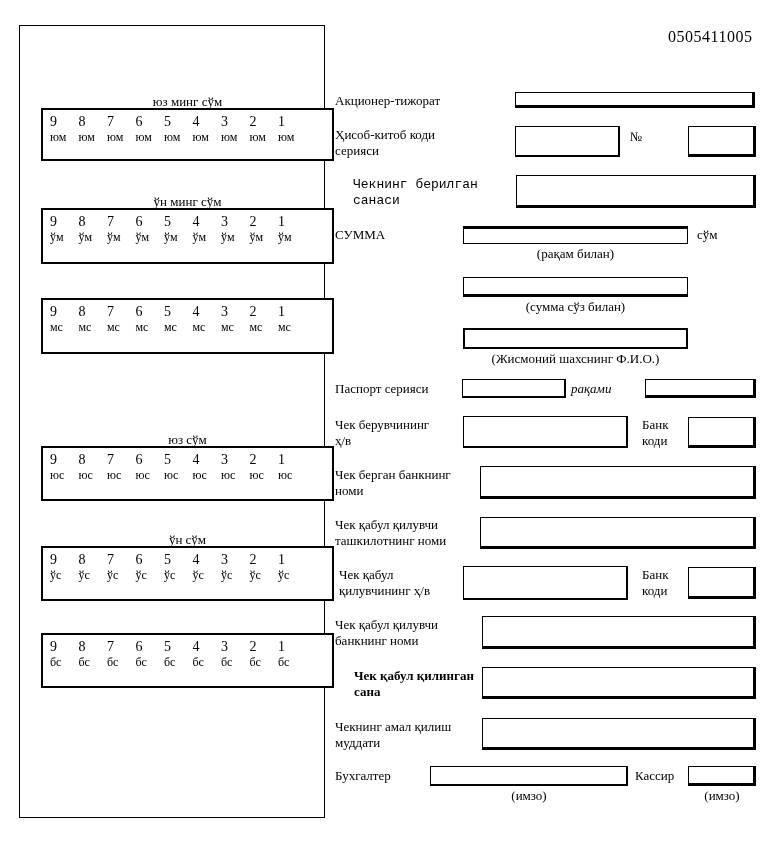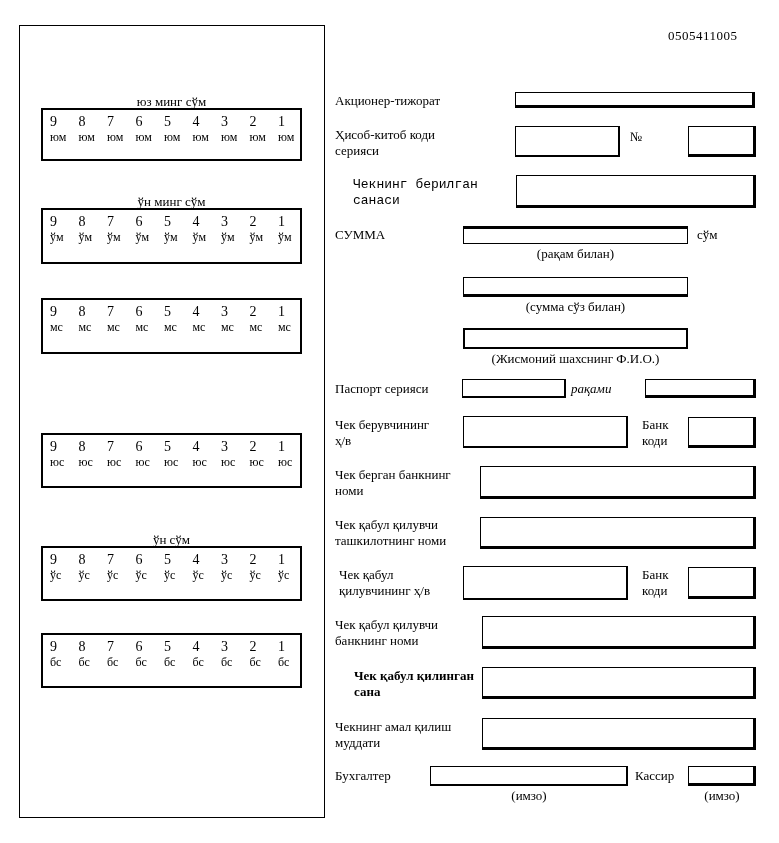--- a/index.html
+++ b/index.html
@@ -2,33 +2,33 @@
 <html><head>
 <meta charset="utf-8">
 <style>
   html,body{margin:0;padding:0;background:#fff;}
   .page{position:relative;width:779px;height:843px;background:#ffffff;
         font-family:"Liberation Serif",serif;color:#000;overflow:hidden;}
   .abs{position:absolute;}
   .lbl{font-size:13px;line-height:16px;white-space:pre-line;}
   .cap{font-size:13px;line-height:15px;text-align:center;}
   .title{font-size:13.5px;font-weight:bold;letter-spacing:.4px;white-space:pre;}
-  .serial{font-size:13px;letter-spacing:.5px;}
+  .serial{font-size:16px;letter-spacing:.5px;}
   
   .fbox{position:absolute;background:#fff;border:1px solid #000;box-sizing:border-box;
         padding:0 3px;margin:0;font:13px "Liberation Serif",serif;outline:none;}
   .sh3{border-right-width:3px;border-bottom-width:3px;}
   .sh2{border-right-width:2px;border-bottom-width:2px;}
   .b2{border-width:2px;}
   .topthick{border-top-width:3px;}
   .botthick{border-bottom-width:3px;}
   
   .panel{position:absolute;left:19px;top:25px;width:306px;height:793px;
          border:1px solid #000;box-sizing:border-box;background:#fff;}
-  .denom{position:absolute;left:21px;width:261px;}
+  .denom{position:absolute;left:21px;width:293px;}
   .grid-header{text-align:center;font-size:13px;line-height:13px;}
   .grid-box{border:2px solid #000;box-sizing:border-box;display:flex;
             padding:3px 0 0 7px;background:#fff;}
   .cell{width:28.5px;flex:0 0 auto;}
   .digit{font-size:14px;line-height:17px;}
   .abbr{font-size:12px;line-height:15px;}
 </style>
 </head>
 <body>
 
@@ -153,20 +153,21 @@
             <div class="digit">2</div>
             <div class="abbr">мс</div>
           </div>
           <div class="cell">
             <div class="digit">1</div>
             <div class="abbr">мс</div>
           </div>
         </div>
     </div>
     <div class="denom" style="top:407px">
+      <div class="grid-header">юз сўм</div>
       <div class="grid-box" style="height:55px">
           <div class="cell">
             <div class="digit">9</div>
             <div class="abbr">юс</div>
           </div>
           <div class="cell">
             <div class="digit">8</div>
             <div class="abbr">юс</div>
           </div>
           <div class="cell">

